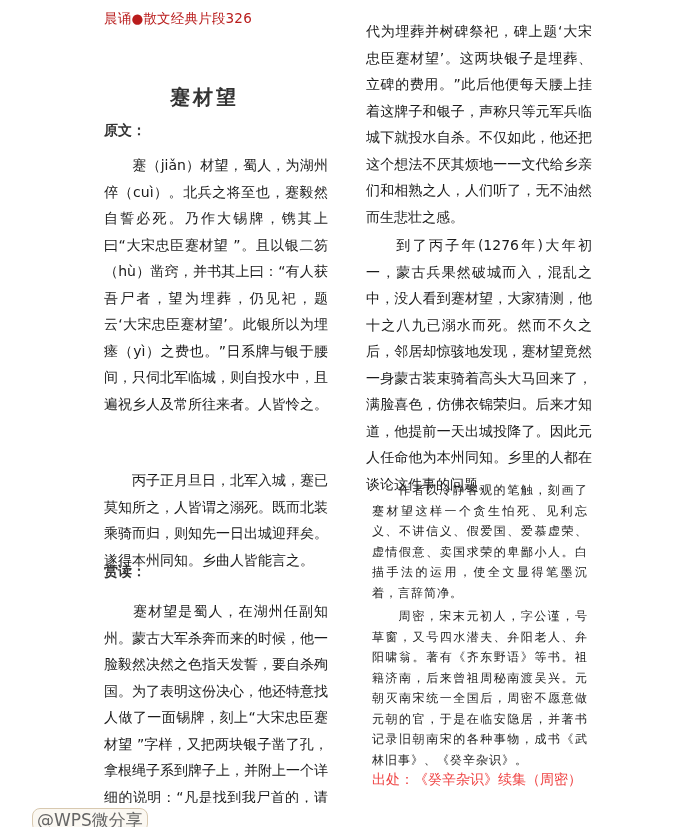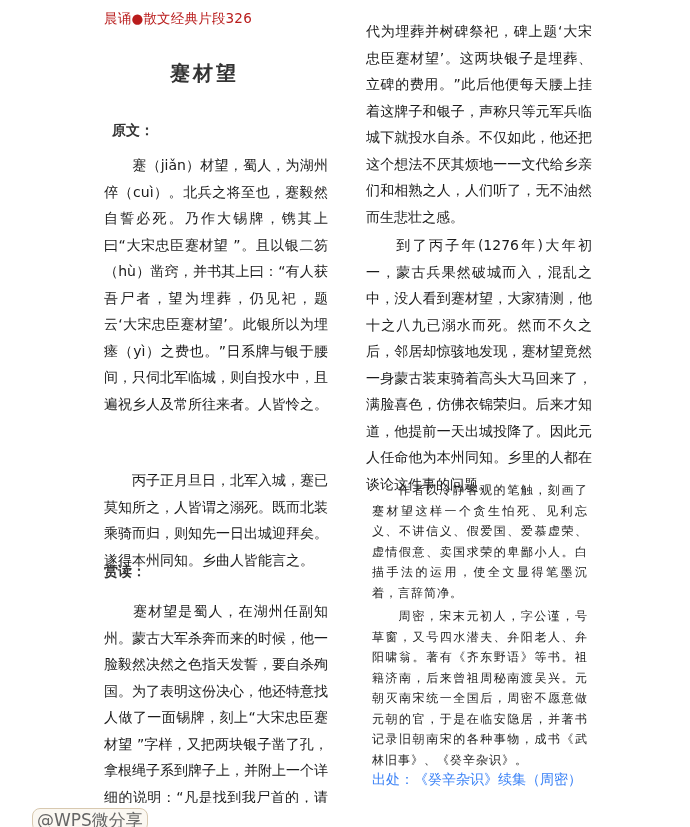--- a/index.html
+++ b/index.html
@@ -2,36 +2,36 @@
 <html><head>
 <meta charset="utf-8">
 <style>
   html, body { margin:0; padding:0; background:#ffffff; }
   body { width:690px; height:827px; position:relative; overflow:hidden;
          font-family:"DejaVu Sans", "Liberation Sans", sans-serif; color:#1a1a1a; }
   .col { position:absolute; top:0; }
   .col-left { left:104px; width:224px; }
   .col-right { left:366px; width:226px; }
   .series { position:absolute; top:10px; left:0; font-size:13.5px; color:#b91c1c; letter-spacing:0.2px; white-space:nowrap; }
-  .title { position:absolute; top:60px; left:66px; font-size:20px; font-weight:bold; color:#333; letter-spacing:3px; }
+  .title { position:absolute; top:84px; left:66px; font-size:20px; font-weight:bold; color:#333; letter-spacing:3px; }
   .label { position:absolute; font-size:14px; font-weight:bold; color:#333; }
   .para { position:absolute; left:0; width:100%; font-size:14px; line-height:26.5px; text-align:justify; color:#1a1a1a; }
   .para .indent { display:inline-block; width:28px; }
   .note { position:absolute; left:6px; width:216px; font-family:"DejaVu Serif","Liberation Serif",serif; font-size:12px; line-height:20.5px; color:#222; text-align:justify; letter-spacing:1px; }
   .note .indent { display:inline-block; width:26px; }
-  .source { position:absolute; left:6px; font-size:14px; color:#3b82f6; white-space:nowrap; }
+  .source { position:absolute; left:6px; font-size:14px; color:#ef4444; white-space:nowrap; }
   .watermark { position:absolute; left:32px; top:808px; font-size:17px; color:#666; border:1px solid #d8c9b0; border-radius:8px; padding:4px 4px; background:#fbf8f2; line-height:14px; }
 </style>
 </head>
 <body>
 
 <div class="col col-left">
   <div class="series">晨诵●散文经典片段326</div>
   <div class="title">蹇材望</div>
-  <div class="label" style="top:122px;margin-left:8px;">原文：</div>
+  <div class="label" style="top:122px;">原文：</div>
   <div class="para" style="top:152px;"><span class="indent"></span><span>蹇（jiǎn）材望，蜀人，为湖州倅（cuì）。北兵之将至也，蹇毅然自誓必死。乃作大锡牌，镌其上曰“大宋忠臣蹇材望 ”。且以银二笏（hù）凿窍，并书其上曰：“有人获吾尸者，望为埋葬，仍见祀，题云‘大宋忠臣蹇材望’。此银所以为埋瘗（yì）之费也。”日系牌与银于腰间，只伺北军临城，则自投水中，且遍祝乡人及常所往来者。人皆怜之。</span></div>
   <div class="para" style="top:448px;margin-top:19px;"><span class="indent"></span><span>丙子正月旦日，北军入城，蹇已莫知所之，人皆谓之溺死。既而北装乘骑而归，则知先一日出城迎拜矣。遂得本州同知。乡曲人皆能言之。</span></div>
   <div class="label" style="top:563px;">赏读：</div>
   <div class="para" style="top:598px; height:205px; overflow:hidden;"><span class="indent"></span><span>蹇材望是蜀人，在湖州任副知州。蒙古大军杀奔而来的时候，他一脸毅然决然之色指天发誓，要自杀殉国。为了表明这份决心，他还特意找人做了一面锡牌，刻上“大宋忠臣蹇材望 ”字样，又把两块银子凿了孔，拿根绳子系到牌子上，并附上一个详细的说明：“凡是找到我尸首的，请代为埋葬并树碑祭祀，碑上题‘大宋忠臣蹇材望’。这两块银子是埋葬、立碑的费用。”此后他便每天腰上挂着这牌子和银子，声称只等元军兵临城下就投水自杀。不仅如此，他还把这个想法不厌其烦地一一文代给乡亲们和相熟之人，人们听了，无不油然而生悲壮之感。</span></div>
 </div>
 
 <div class="col col-right">
   <div class="para" style="top:18px; height:212px; overflow:hidden;">
     <div style="margin-top:-212px;"><span class="indent"></span><span>蹇材望是蜀人，在湖州任副知州。蒙古大军杀奔而来的时候，他一脸毅然决然之色指天发誓，要自杀殉国。为了表明这份决心，他还特意找人做了一面锡牌，刻上“大宋忠臣蹇材望 ”字样，又把两块银子凿了孔，拿根绳子系到牌子上，并附上一个详细的说明：“凡是找到我尸首的，请代为埋葬并树碑祭祀，碑上题‘大宋忠臣蹇材望’。这两块银子是埋葬、立碑的费用。”此后他便每天腰上挂着这牌子和银子，声称只等元军兵临城下就投水自杀。不仅如此，他还把这个想法不厌其烦地一一文代给乡亲们和相熟之人，人们听了，无不油然而生悲壮之感。</span></div>
   </div>

